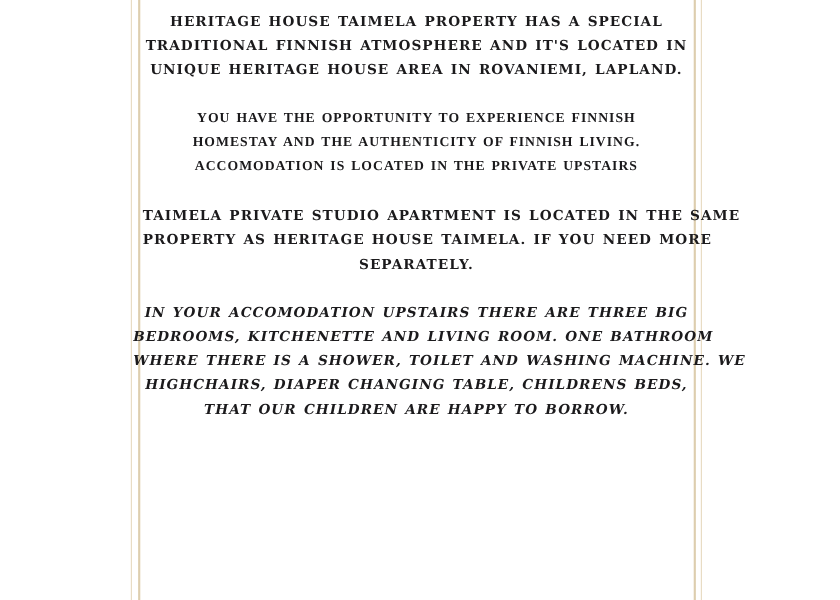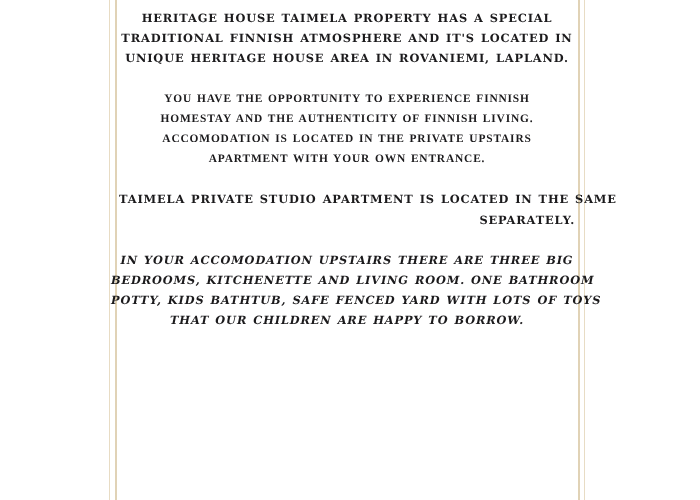--- a/index.html
+++ b/index.html
@@ -88,29 +88,30 @@
     <p class="para" style="color: rgb(27, 26, 28);">
       <span class="ln">HERITAGE HOUSE TAIMELA PROPERTY HAS A SPECIAL</span>
       <span class="ln">TRADITIONAL FINNISH ATMOSPHERE AND IT'S LOCATED IN</span>
       <span class="ln">UNIQUE HERITAGE HOUSE AREA IN ROVANIEMI, LAPLAND.</span>
     </p>
 
     <p class="para" style="color: rgb(27, 26, 28); font-family: Liberation Serif, serif;">
       <span class="ln">YOU HAVE THE OPPORTUNITY TO EXPERIENCE FINNISH</span>
       <span class="ln">HOMESTAY AND THE AUTHENTICITY OF FINNISH LIVING.</span>
       <span class="ln">ACCOMODATION IS LOCATED IN THE PRIVATE UPSTAIRS</span>
-      <span class="ln">APARTMENT WITH YOUR OWN ENTRANCE.</span>
     </p>
 
-    <p class="para" style="color: rgb(27, 26, 28); text-align: right;">
+    <p class="para" style="color: rgb(27, 26, 28);">
       <span class="ln">TAIMELA PRIVATE STUDIO APARTMENT IS LOCATED IN THE SAME</span>
+      <span class="ln">PROPERTY AS HERITAGE HOUSE TAIMELA. IF YOU NEED MORE</span>
       <span class="ln">SEPARATELY.</span>
     </p>
 
     <p class="para para-wide" style="color: rgb(27, 26, 28); font-style: italic;">
       <span class="ln">IN YOUR ACCOMODATION UPSTAIRS THERE ARE THREE BIG</span>
       <span class="ln">BEDROOMS, KITCHENETTE AND LIVING ROOM. ONE BATHROOM</span>
-      <span class="ln">POTTY, KIDS BATHTUB, SAFE FENCED YARD WITH LOTS OF TOYS</span>
+      <span class="ln">WHERE THERE IS A SHOWER, TOILET AND WASHING MACHINE. WE</span>
+      <span class="ln">HIGHCHAIRS, DIAPER CHANGING TABLE, CHILDRENS BEDS,</span>
       <span class="ln">THAT OUR CHILDREN ARE HAPPY TO BORROW.</span>
     </p>
 
   </div>
 </div>
 
 </body></html>

